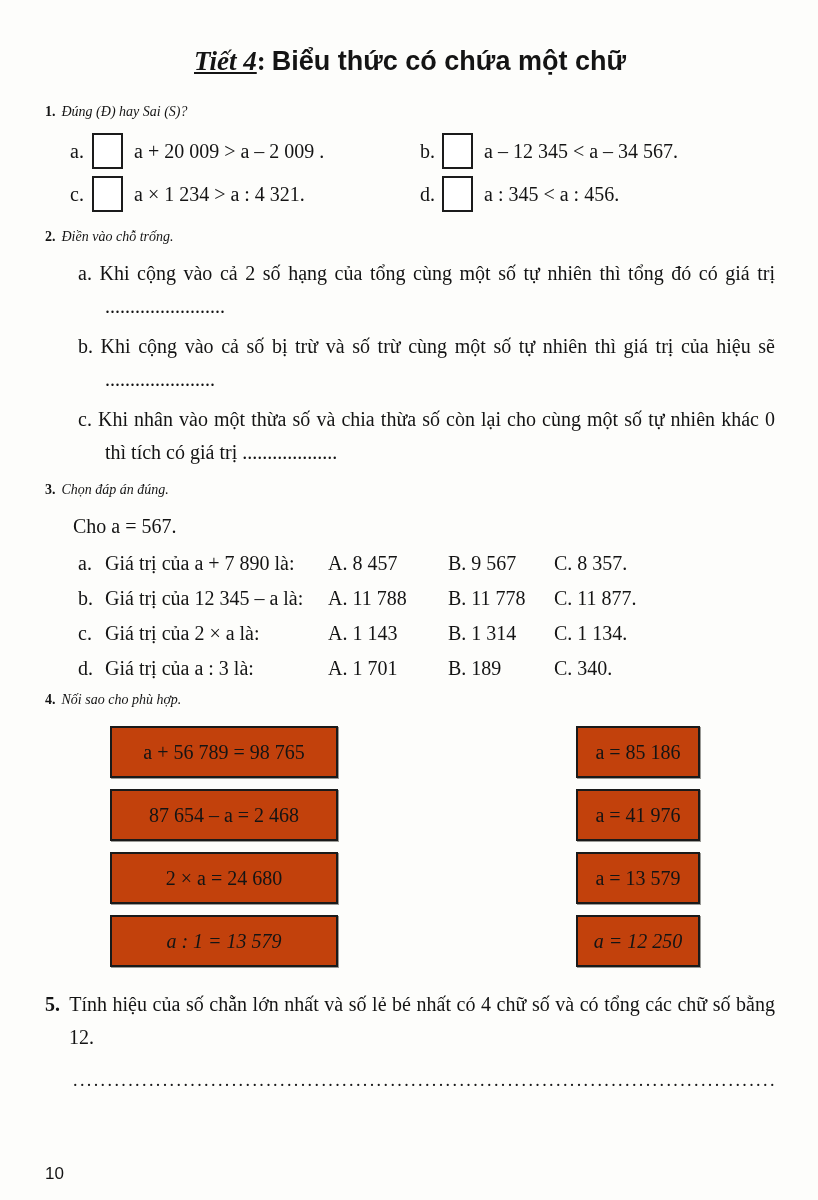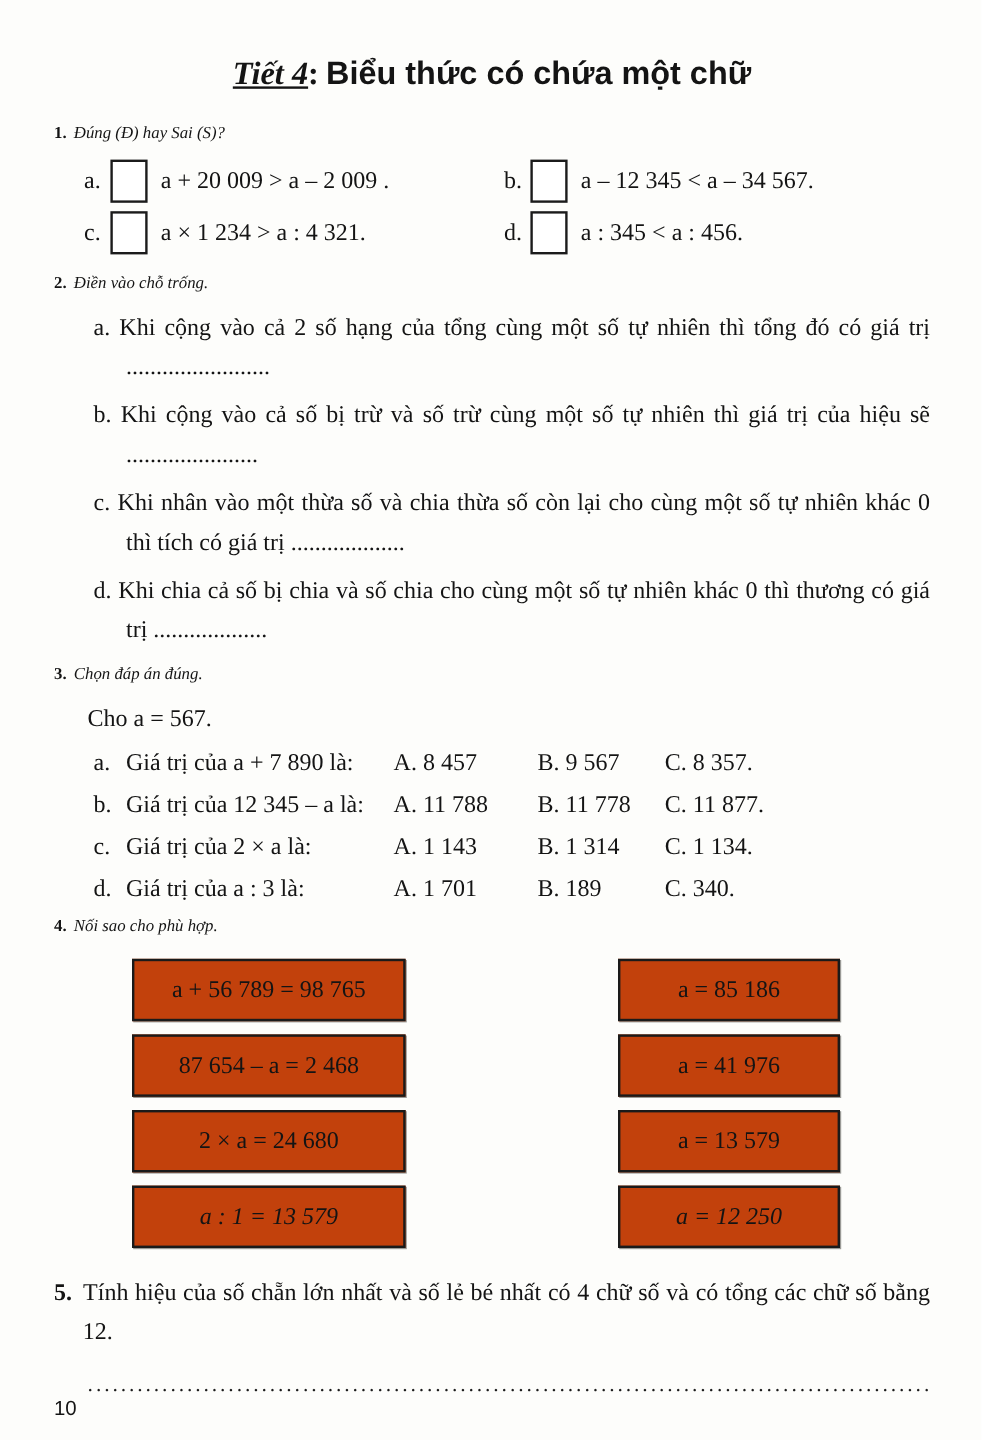--- a/index.html
+++ b/index.html
@@ -68,21 +68,21 @@
   }
   .mc-q { padding-left: 0; }
   .mc-label { display: inline-block; width: 27px; margin-left: -0px; }
   
   .match-wrap {
     display: flex; justify-content: space-between;
     margin: 12px 0 6px 65px;
     padding-right: 75px;
   }
   .match-col-left  { width: 228px; }
-  .match-col-right { width: 185px; }
+  .match-col-right { width: 124px; }
   .match-box {
     box-sizing: border-box;
     height: 52px;
     border: 2px solid #1a1a1a;
     background: #c2410c;
     box-shadow: 1px 1px 0 #9a9a96;
     display: flex; align-items: center; justify-content: center;
     font-size: 20px;
     margin-bottom: 11px;
   }
@@ -148,21 +148,20 @@
     </div>
   </section>
 
   <section>
     <div class="ex-header">
       <span class="ex-num">2.</span><span class="ex-prompt">Điền vào chỗ trống.</span>
     </div>
     <p class="fill-item"><span>a.</span> <span>Khi cộng vào cả 2 số hạng của tổng cùng một số tự nhiên thì tổng đó có giá trị ........................</span></p>
     <p class="fill-item"><span>b.</span> <span>Khi cộng vào cả số bị trừ và số trừ cùng một số tự nhiên thì giá trị của hiệu sẽ ......................</span></p>
     <p class="fill-item"><span>c.</span> <span>Khi nhân vào một thừa số và chia thừa số còn lại cho cùng một số tự nhiên khác 0 thì tích có giá trị ...................</span></p>
-    <p class="fill-item"><span>d.</span> <span>Khi chia cả số bị chia và số chia cho cùng một số tự nhiên khác 0 thì thương có giá trị ...................</span></p>
   </section>
 
   <section>
     <div class="ex-header">
       <span class="ex-num">3.</span><span class="ex-prompt">Chọn đáp án đúng.</span>
     </div>
     <div class="given">Cho a = 567.</div>
 
     <div class="mc-row">
       <span class="mc-q"><span class="mc-label">a.</span><span>Giá trị của a + 7 890 là:</span></span>

